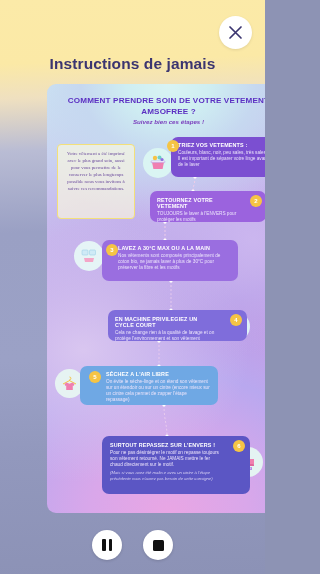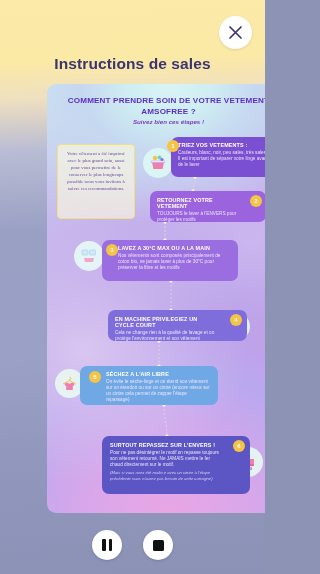--- a/index.html
+++ b/index.html
@@ -105,21 +105,21 @@
 <div id="screen">
 
   <div class="close-btn">
     <span>
       <svg width="15" height="15" viewBox="0 0 15 15">
           <path d="M2 2 L13 13 M13 2 L2 13" stroke="#3b3570" stroke-width="1.7" stroke-linecap="round" fill="none"></path>
         </svg>
     </span>
   </div>
 
-  <div class="page-title">Instructions de sales</div>
+  <div class="page-title">Instructions de jamais</div>
 
   <div class="info-card">
 
     <svg class="connector" viewBox="0 0 243 429" preserveAspectRatio="none">
       <path d="M148 93 C148 100 146 102 146 107" stroke="#f0cde8" stroke-width="1" fill="none" stroke-dasharray="2 2"></path>
       <path d="M118 138 C118 148 118 148 118 156" stroke="#f0cde8" stroke-width="1" fill="none" stroke-dasharray="2 2"></path>
       <path d="M124 197 C124 212 124 214 124 226" stroke="#e7c9ee" stroke-width="1" fill="none" stroke-dasharray="2 2"></path>
       <path d="M112 257 C112 270 112 272 112 282" stroke="#e7c9ee" stroke-width="1" fill="none" stroke-dasharray="2 2"></path>
       <path d="M117 321 C117 336 120 340 120 352" stroke="#e9cbee" stroke-width="1" fill="none" stroke-dasharray="2 2"></path>
       <circle cx="148" cy="93" r="1.6" fill="#fff"></circle>

